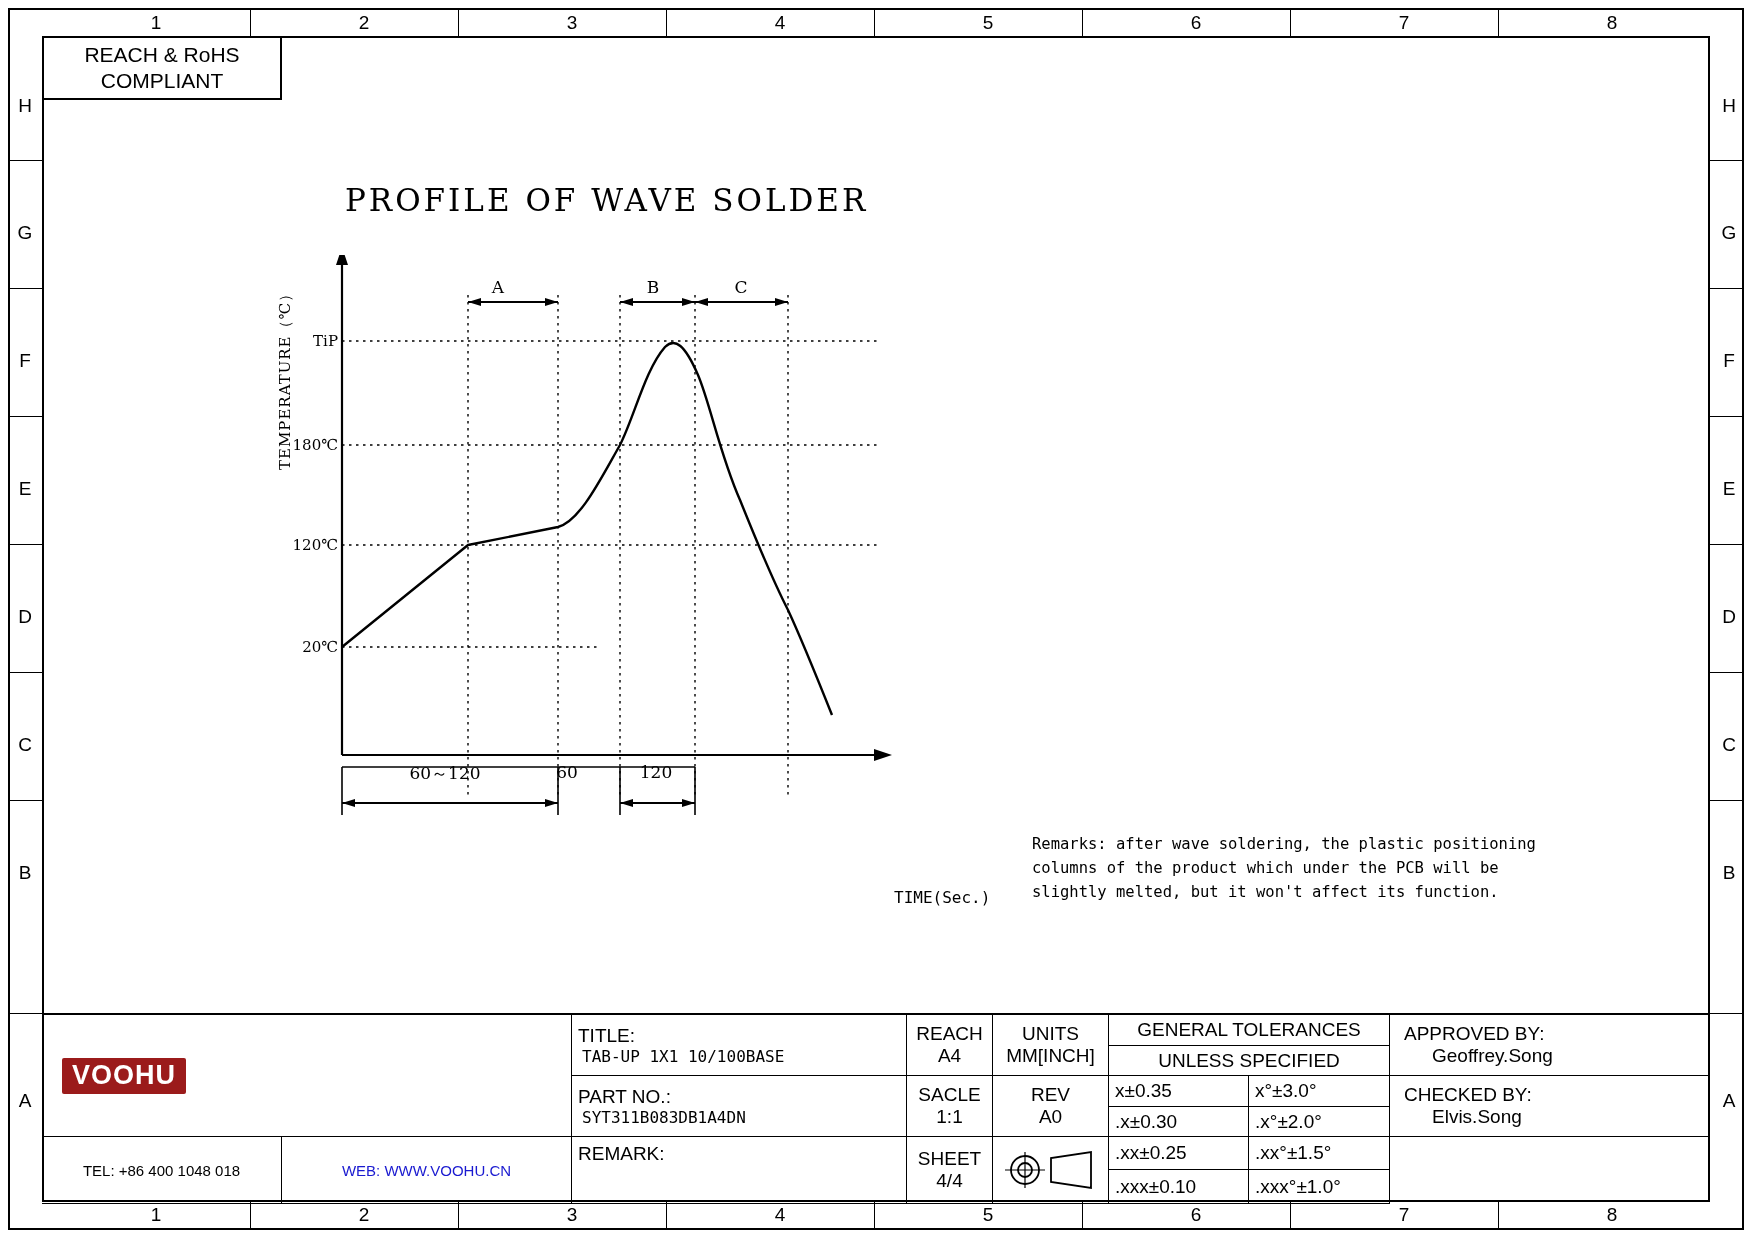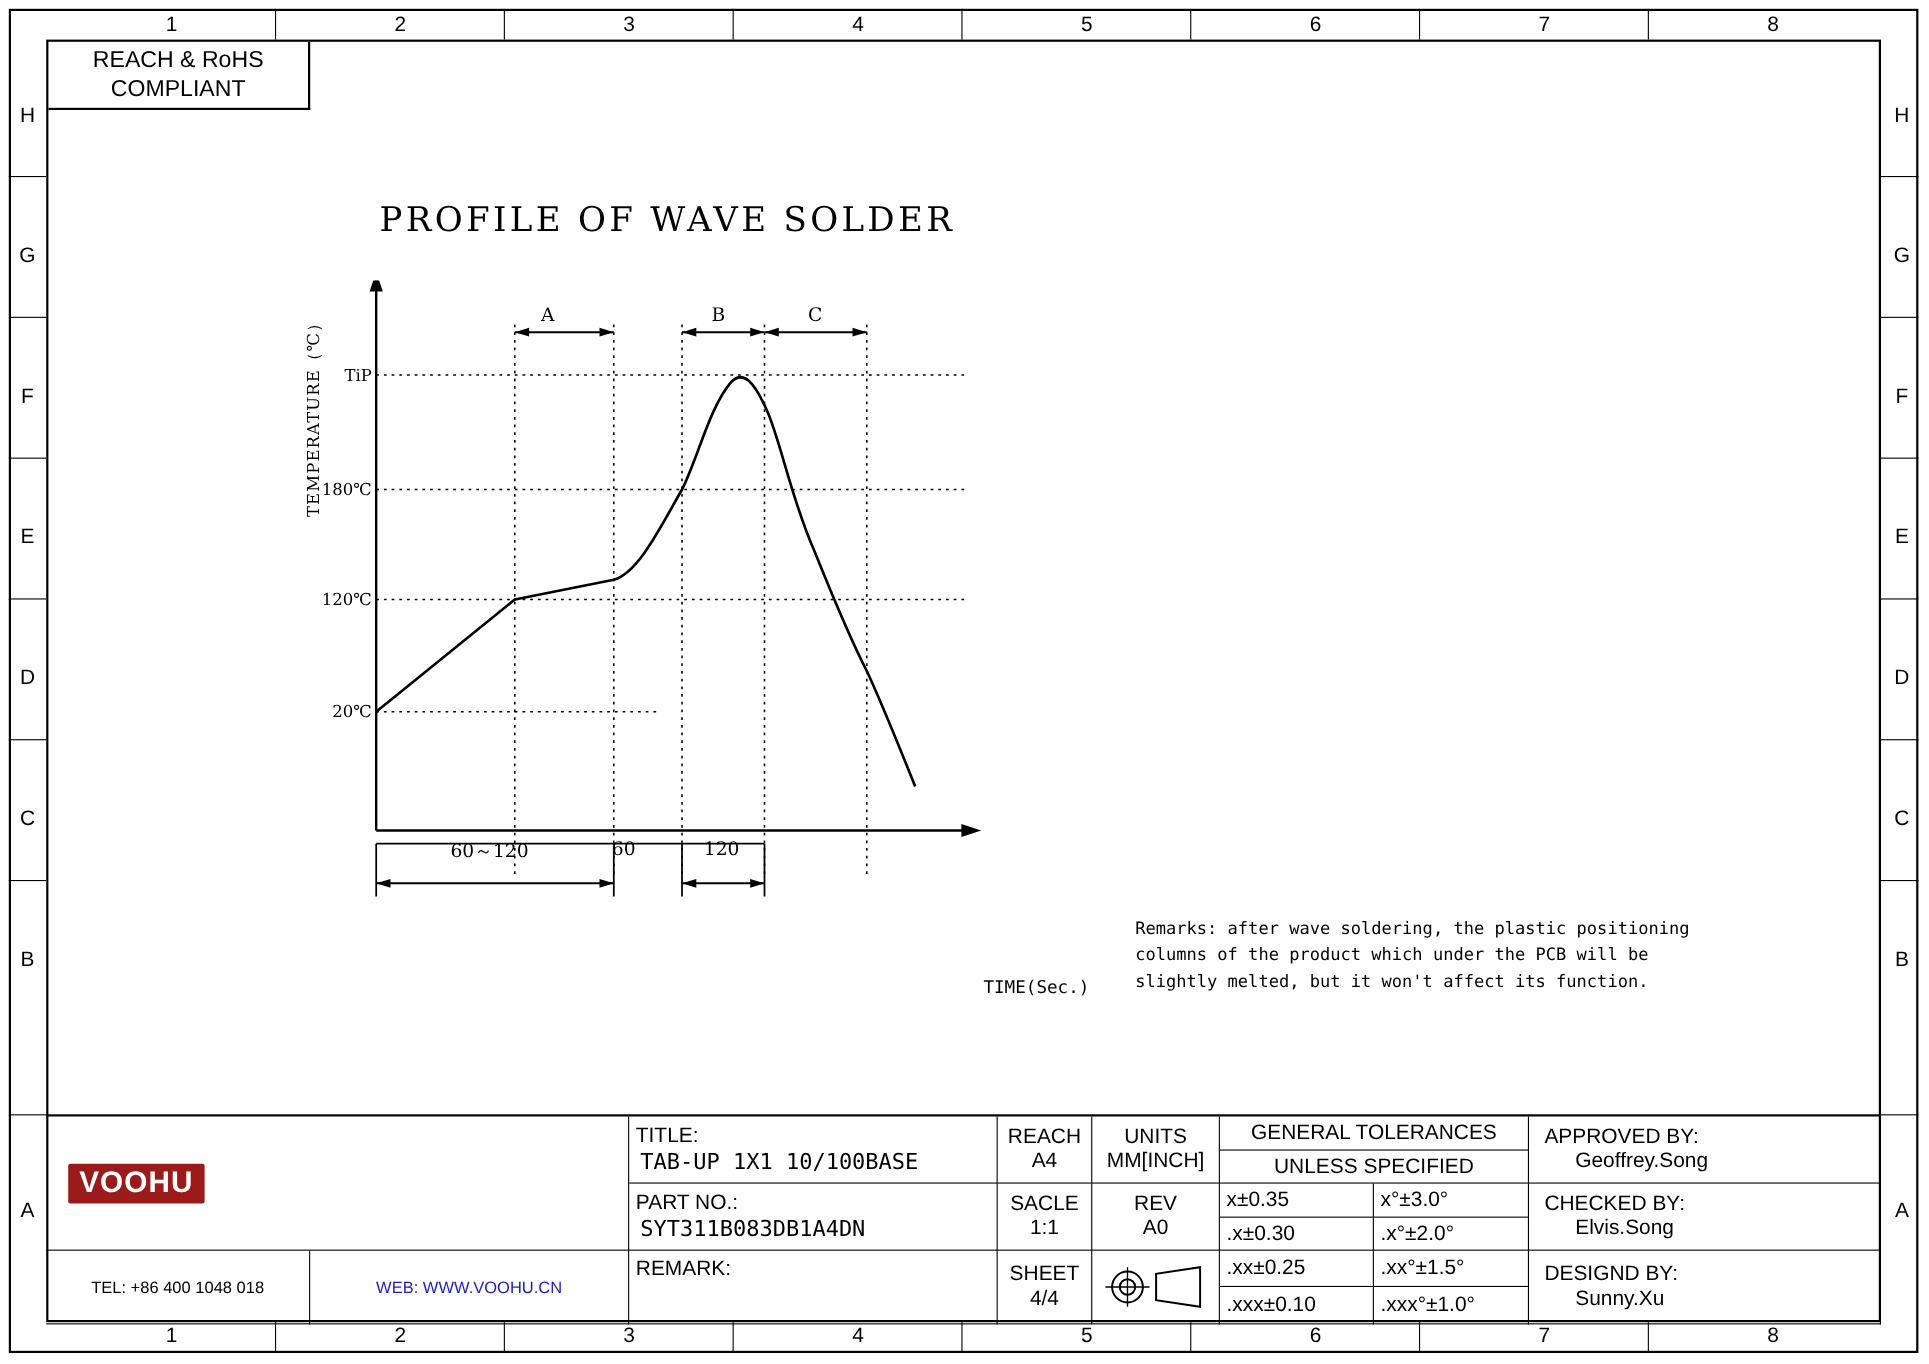--- a/index.html
+++ b/index.html
@@ -162,21 +162,21 @@
     align-items: center;
     padding: 0 6px;
     font-size: 19px;
   }
   .cell.nobr { border-right: none; }
   .cell.nobb { border-bottom: none; }
   .cell.center { justify-content: center; text-align: center; }
   .cell.col { flex-direction: column; justify-content: center; }
 
   .tb-label { font-size: 19px; }
-  .tb-value-mono { font-family: "DejaVu Sans Mono", monospace; font-size: 20px; }
+  .tb-value-mono { font-family: "DejaVu Sans Mono", monospace; font-size: 16px; }
 
   
   .logo-wrap {
     display: flex;
     align-items: center;
     gap: 10px;
     padding-left: 14px;
   }
   .logo-mark {
     background: #9b1b1b;
@@ -438,19 +438,15 @@
     <div class="cell nobb" style="left:1207px; top:155px; width:141px; height:34px;">.xxx°±1.0°</div>
 
     <div class="cell col nobr" style="left:1348px; top:0; width:320px; height:61px; align-items:flex-start; padding-left:14px;">
       <span>APPROVED BY:</span>
       <span style="padding-left:28px;">Geoffrey.Song</span>
     </div>
     <div class="cell col nobr" style="left:1348px; top:61px; width:320px; height:61px; align-items:flex-start; padding-left:14px;">
       <span>CHECKED BY:</span>
       <span style="padding-left:28px;">Elvis.Song</span>
     </div>
-    <div class="cell col nobr nobb" style="left:1348px; top:122px; width:320px; height:67px; align-items:flex-start; padding-left:14px;">
-      <span>DESIGND BY:</span>
-      <span style="padding-left:28px;">Sunny.Xu</span>
-    </div>
   </div>
 
 </div>
 
 </body></html>

